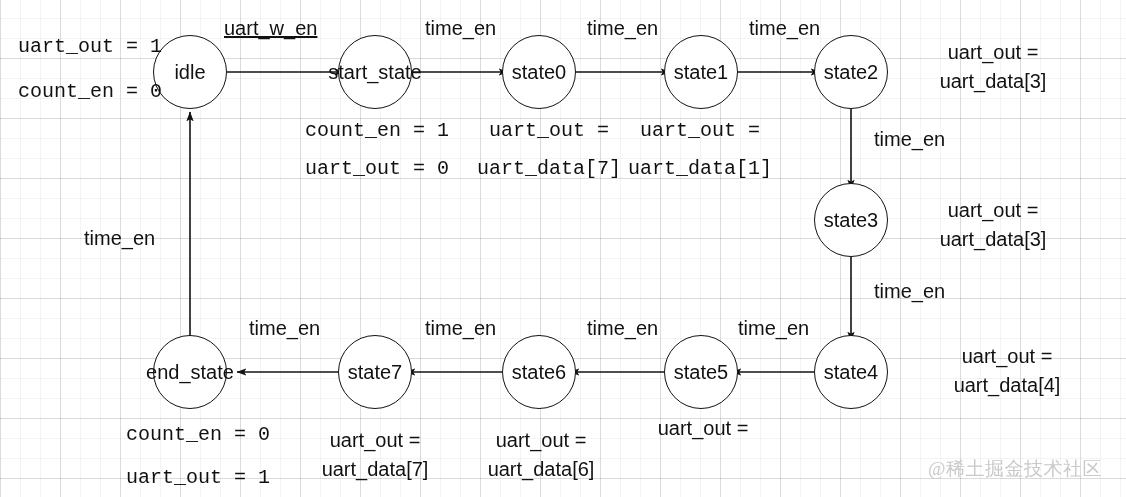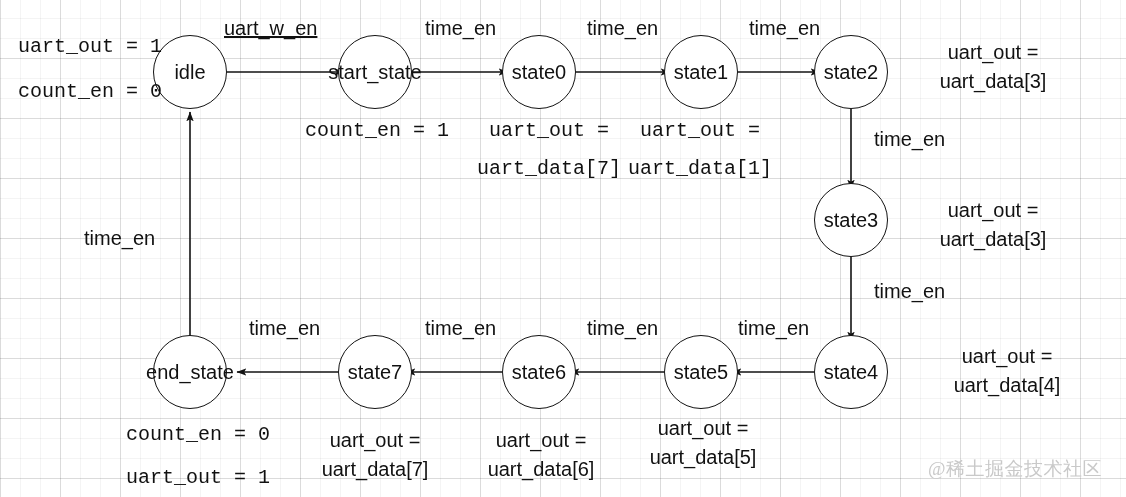--- a/index.html
+++ b/index.html
@@ -149,20 +149,21 @@
   <div class="edge-label" style="left:249px; top:316px;">time_en</div>
   <div class="edge-label" style="left:84px; top:226px;">time_en</div>
 
   <div class="io-label left" style="left:18px; top:34px;">
     <div>uart_out = 1</div>
     <div style="margin-top:20px;">count_en = 0</div>
   </div>
 
   <div class="io-label left" style="left:305px; top:118px;">
     <div>count_en = 1</div>
+    <div style="margin-top:13px;">uart_out = 0</div>
   </div>
 
   <div class="io-label left" style="left:477px; top:118px;">
     <div>uart_out =</div>
     <div style="margin-top:13px;">uart_data[7]</div>
   </div>
 
   <div class="io-label left" style="left:628px; top:118px;">
     <div>uart_out =</div>
     <div style="margin-top:13px;">uart_data[1]</div>
@@ -178,21 +179,20 @@
     <div style="margin-top:4px;">uart_data[3]</div>
   </div>
 
   <div class="io-label center" style="left:942px; top:344px; width:130px;">
     <div>uart_out =</div>
     <div style="margin-top:4px;text-align:center;">uart_data[4]</div>
   </div>
 
   <div class="io-label center" style="left:638px; top:416px; width:130px;">
     <div>uart_out =</div>
-    <div style="margin-top:4px;">uart_data[5]</div>
   </div>
 
   <div class="io-label center" style="left:476px; top:428px; width:130px;">
     <div>uart_out =</div>
     <div style="margin-top:4px;">uart_data[6]</div>
   </div>
 
   <div class="io-label center" style="left:310px; top:428px; width:130px;">
     <div>uart_out =</div>
     <div style="margin-top:4px;">uart_data[7]</div>

